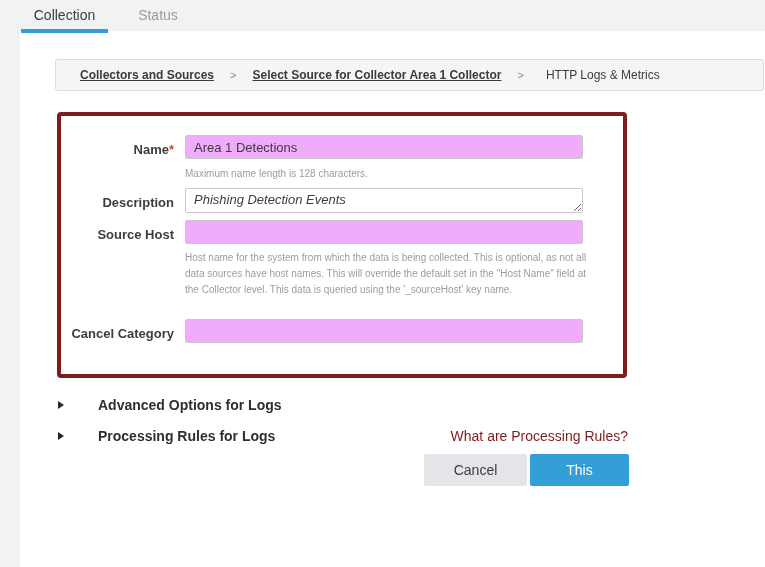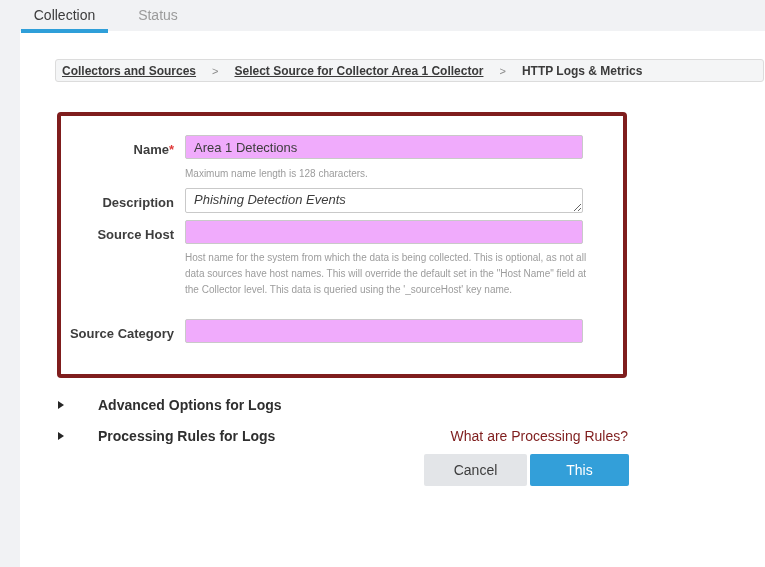--- a/index.html
+++ b/index.html
@@ -17,28 +17,28 @@
   .tab { position:absolute; top:0; height:31px; line-height:31px; font-size:14px; cursor:pointer; text-align:center; }
   .tab.active { left:21px; width:87px; color:#3c3c3c; }
   .tab.inactive { left:130px; width:56px; color:#9b9b9b; }
   .tab-underline { position:absolute; left:21px; top:29px; width:87px; height:4px; background:#2f9fd9; z-index:3; }
 
   
   .panel { position:absolute; left:20px; top:31px; width:745px; height:536px; background:#ffffff; }
 
   
   .breadcrumb {
-    position:absolute; left:35px; top:28px; width:709px; height:23px;
+    position:absolute; left:35px; top:28px; width:709px; height:32px;
     background:#f4f5f6; border:1px solid #dcdcdc; border-radius:3px;
-    display:flex; align-items:center; padding-left:6px;
+    display:flex; align-items:center; padding-left:24px;
     font-size:12px; font-weight:600; color:#3b3b3b; white-space:nowrap;
   }
   .crumb-link { text-decoration:underline; cursor:pointer; }
   .crumb-sep { color:#8a8a8a; font-size:11px; margin:0 16px; font-weight:400; }
-  .crumb-current { font-weight:700; }
+  .crumb-current { font-weight:400;margin-left:6px; }
 
   
   .card {
     position:absolute; left:37px; top:81px; width:570px; height:266px;
     background:#fff; border:4px solid #7f1d1d; border-radius:4px;
   }
   .flabel {
     position:absolute; left:0; width:113px; text-align:right;
     font-size:13px; font-weight:700; color:#3d3d3d;
   }
@@ -128,21 +128,21 @@
     <input class="finput in-name" type="text" value="Area 1 Detections" style="">
     <div class="fhelp hp-name">Maximum name length is 128 characters.</div>
 
     <div class="flabel lbl-desc">Description</div>
     <textarea class="ftextarea in-desc" style="">Phishing Detection Events</textarea>
 
     <div class="flabel lbl-host">Source Host</div>
     <input class="finput in-host" type="text" value="" style="">
     <div class="fhelp hp-host">Host name for the system from which the data is being collected. This is optional, as not all data sources have host names. This will override the default set in the "Host Name" field at the Collector level. This data is queried using the '_sourceHost' key name.</div>
 
-    <div class="flabel lbl-cat">Source Category</div>
+    <div class="flabel lbl-cat">Cancel Category</div>
     <input class="finput in-cat" type="text" value="" style="">
 
   </div>
 
   <div class="section-header sec-adv">
     <span class="caret"></span>
     <span>Advanced Options for Logs</span>
   </div>
 
   <div class="section-header sec-proc">

